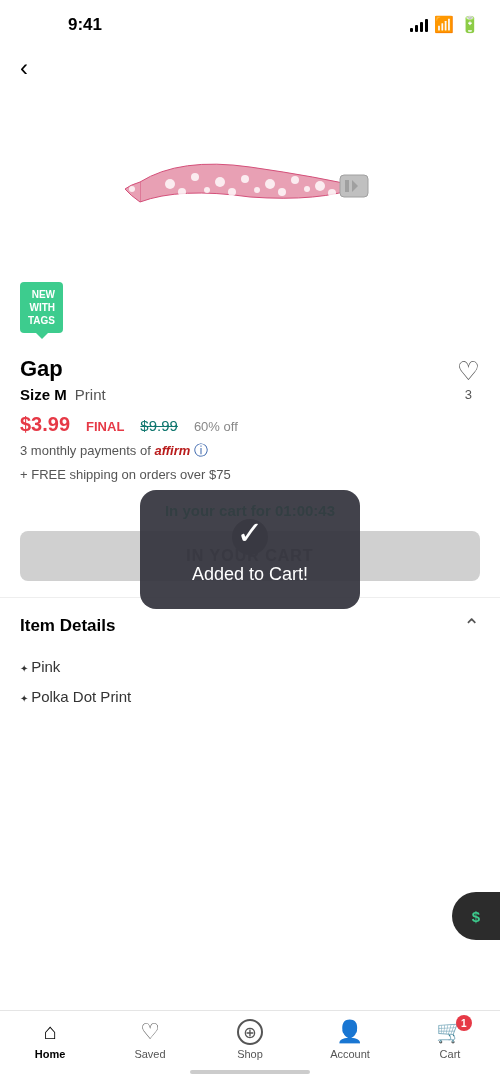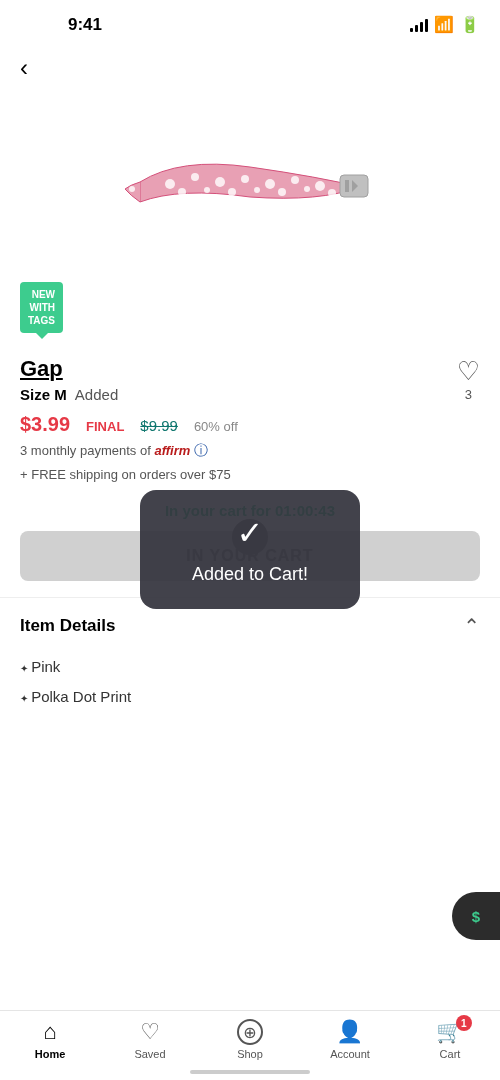--- a/index.html
+++ b/index.html
@@ -95,21 +95,20 @@
       left: 50%;
       transform: translateX(-50%);
       border-left: 6px solid transparent;
       border-right: 6px solid transparent;
       border-top: 6px solid #3dcc8e;
     }
     .brand-name {
       font-size: 22px;
       font-weight: 700;
       color: #000;
-      text-decoration: underline;
     }
     .product-meta {
       font-size: 15px;
       color: #555;
       margin-top: 4px;
     }
     .product-meta strong {
       color: #000;
     }
 
@@ -422,21 +421,21 @@
     <span>WITH</span><br>
     <span>TAGS</span>
   </div>
 </div>
 
 <div class="product-info-row">
   <div style="position:relative">
     <div class="brand-name">Gap</div>
     <div class="product-meta">
       <strong>Size M</strong>
-      <span style="margin-left:4px">Added</span>
+      <span style="margin-left:4px">Print</span>
     </div>
 
     <div class="wishlist-btn" style="position:absolute; top:0; right:0;">
       <span class="heart-icon">♡</span>
       <span class="wishlist-count">3</span>
     </div>
   </div>
 
   <div class="price-row">
     <span class="current-price">$3.99</span>

